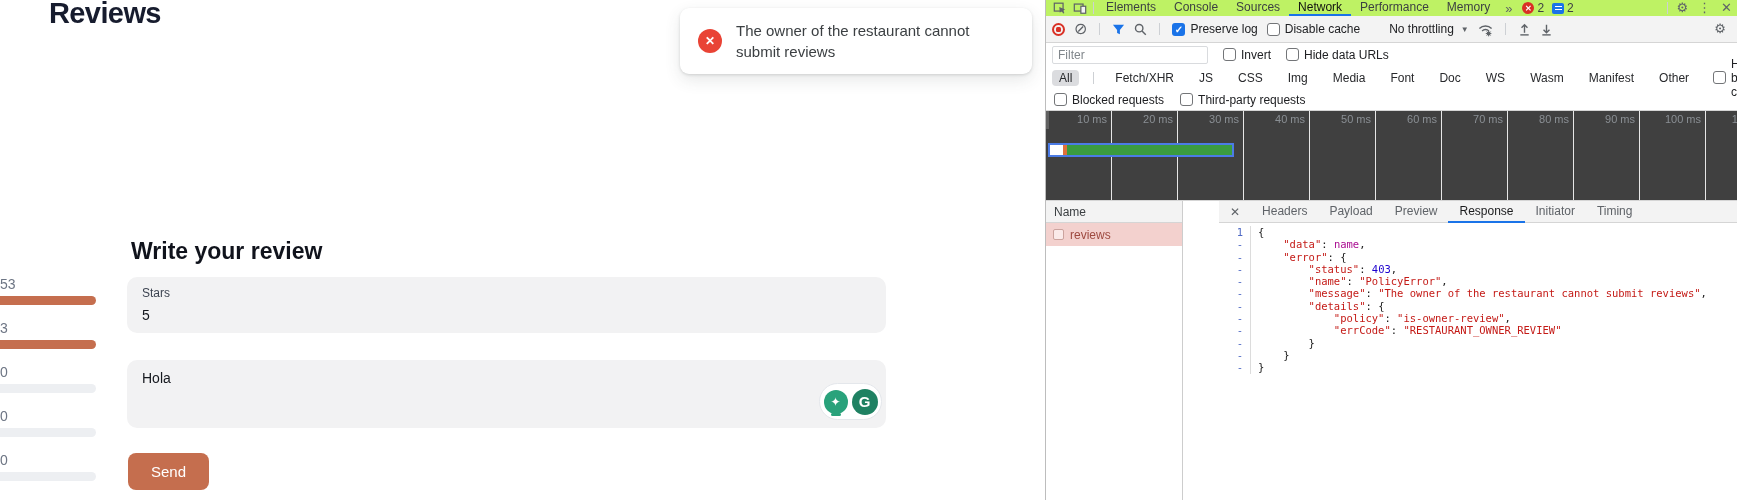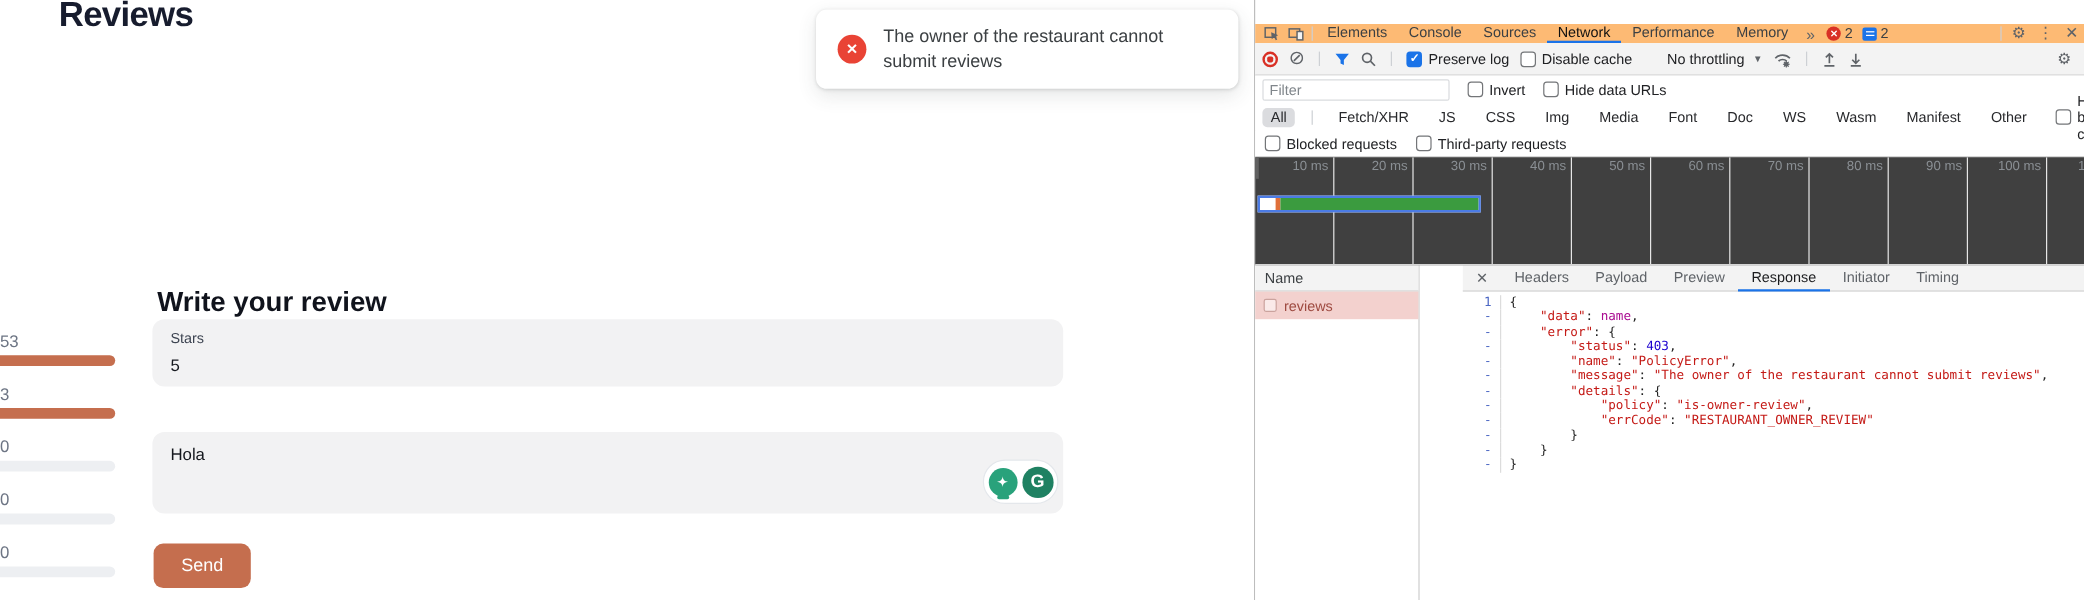--- a/index.html
+++ b/index.html
@@ -18,41 +18,41 @@
   .toast-text { font-size:15px; line-height:21px; color:#3c4043; width:240px; }
 
   .rating-count { position:absolute; width:95px; text-align:left; font-size:14px; color:#6d7584; }
   .rating-bar { position:absolute; left:-10px; width:106px; height:9px; border-radius:5px; }
   .rating-bar.filled { background:#c56e4e; }
   .rating-bar.empty  { background:#edeff2; }
 
   .section-title { position:absolute; left:131px; top:238px; font-size:23px; font-weight:800; color:#10131c; }
 
   .field { position:absolute; left:127px; width:759px; background:#f2f2f3; border-radius:10px; }
-  .field-stars { top:266px; height:56px; padding:9px 15px; }
+  .field-stars { top:277px; height:56px; padding:9px 15px; }
   .field-label { font-size:12px; color:#3d4451; }
   .field-value { font-size:14px; color:#15181e; margin-top:7px; }
   .field-review { top:360px; height:68px; padding:10px 15px; font-size:14px; color:#15181e; }
 
   .gram-pill { position:absolute; left:692px; top:23px; width:63px; height:37px; background:#fff;
                border:1px solid #e4e7eb; border-radius:19px; display:flex; align-items:center;
                justify-content:center; gap:4px; }
   .gram-bulb { position:relative; width:24px; height:24px; border-radius:50%; background:#29a27b; color:#fff;
                font-size:12px; display:flex; align-items:center; justify-content:center; }
   .gram-bulb::after { content:""; position:absolute; left:7px; bottom:-2px; width:10px; height:3px;
                       border-radius:2px; background:#29a27b; }
   .gram-g { width:26px; height:26px; border-radius:50%; background:#1f8162; color:#fff; font-size:15px;
             font-weight:bold; display:flex; align-items:center; justify-content:center; }
   .send-btn { position:absolute; left:128px; top:453px; width:81px; height:37px; background:#c56e4e;
               border:none; border-radius:8px; color:#fff; font-size:15px; font-family:inherit; }
 
   
   .devtools { position:absolute; left:1045px; top:0; width:692px; height:500px; background:#fff;
               border-left:1px solid #bdbdbd; font-size:12px; color:#202124; }
-  .dt-tabbar { height:16px; display:flex; align-items:center; background:#fdba74; padding-left:4px;margin-top:20px; }
+  .dt-tabbar { height:16px; display:flex; align-items:center; background:#bef264; padding-left:4px; }
   .dt-icon-btn { display:flex; align-items:center; justify-content:center; width:20px; height:16px; }
   .dt-sep { width:1px; height:12px; background:#cdd0d4; margin:0 3px; flex:none; }
   .tab { padding:0 9px; line-height:15px; height:16px; color:#3c4043; }
   .tab.active { box-shadow:inset 0 -2px 0 #1a73e8; color:#111; }
   .more-tabs { color:#5f6368; font-size:13px; padding:0 6px; }
   .badge { display:flex; align-items:center; gap:3px; padding:0 4px; color:#3c4043; }
   .badge-err-ico { width:12px; height:12px; border-radius:50%; background:#d93025; color:#fff; font-size:8px;
                    font-weight:bold; display:flex; align-items:center; justify-content:center; }
   .badge-msg-ico { position:relative; width:12px; height:11px; border-radius:2px; background:#1a73e8; }
   .badge-msg-ico::after { content:""; position:absolute; left:2.5px; top:3px; width:7px; height:1.5px;

